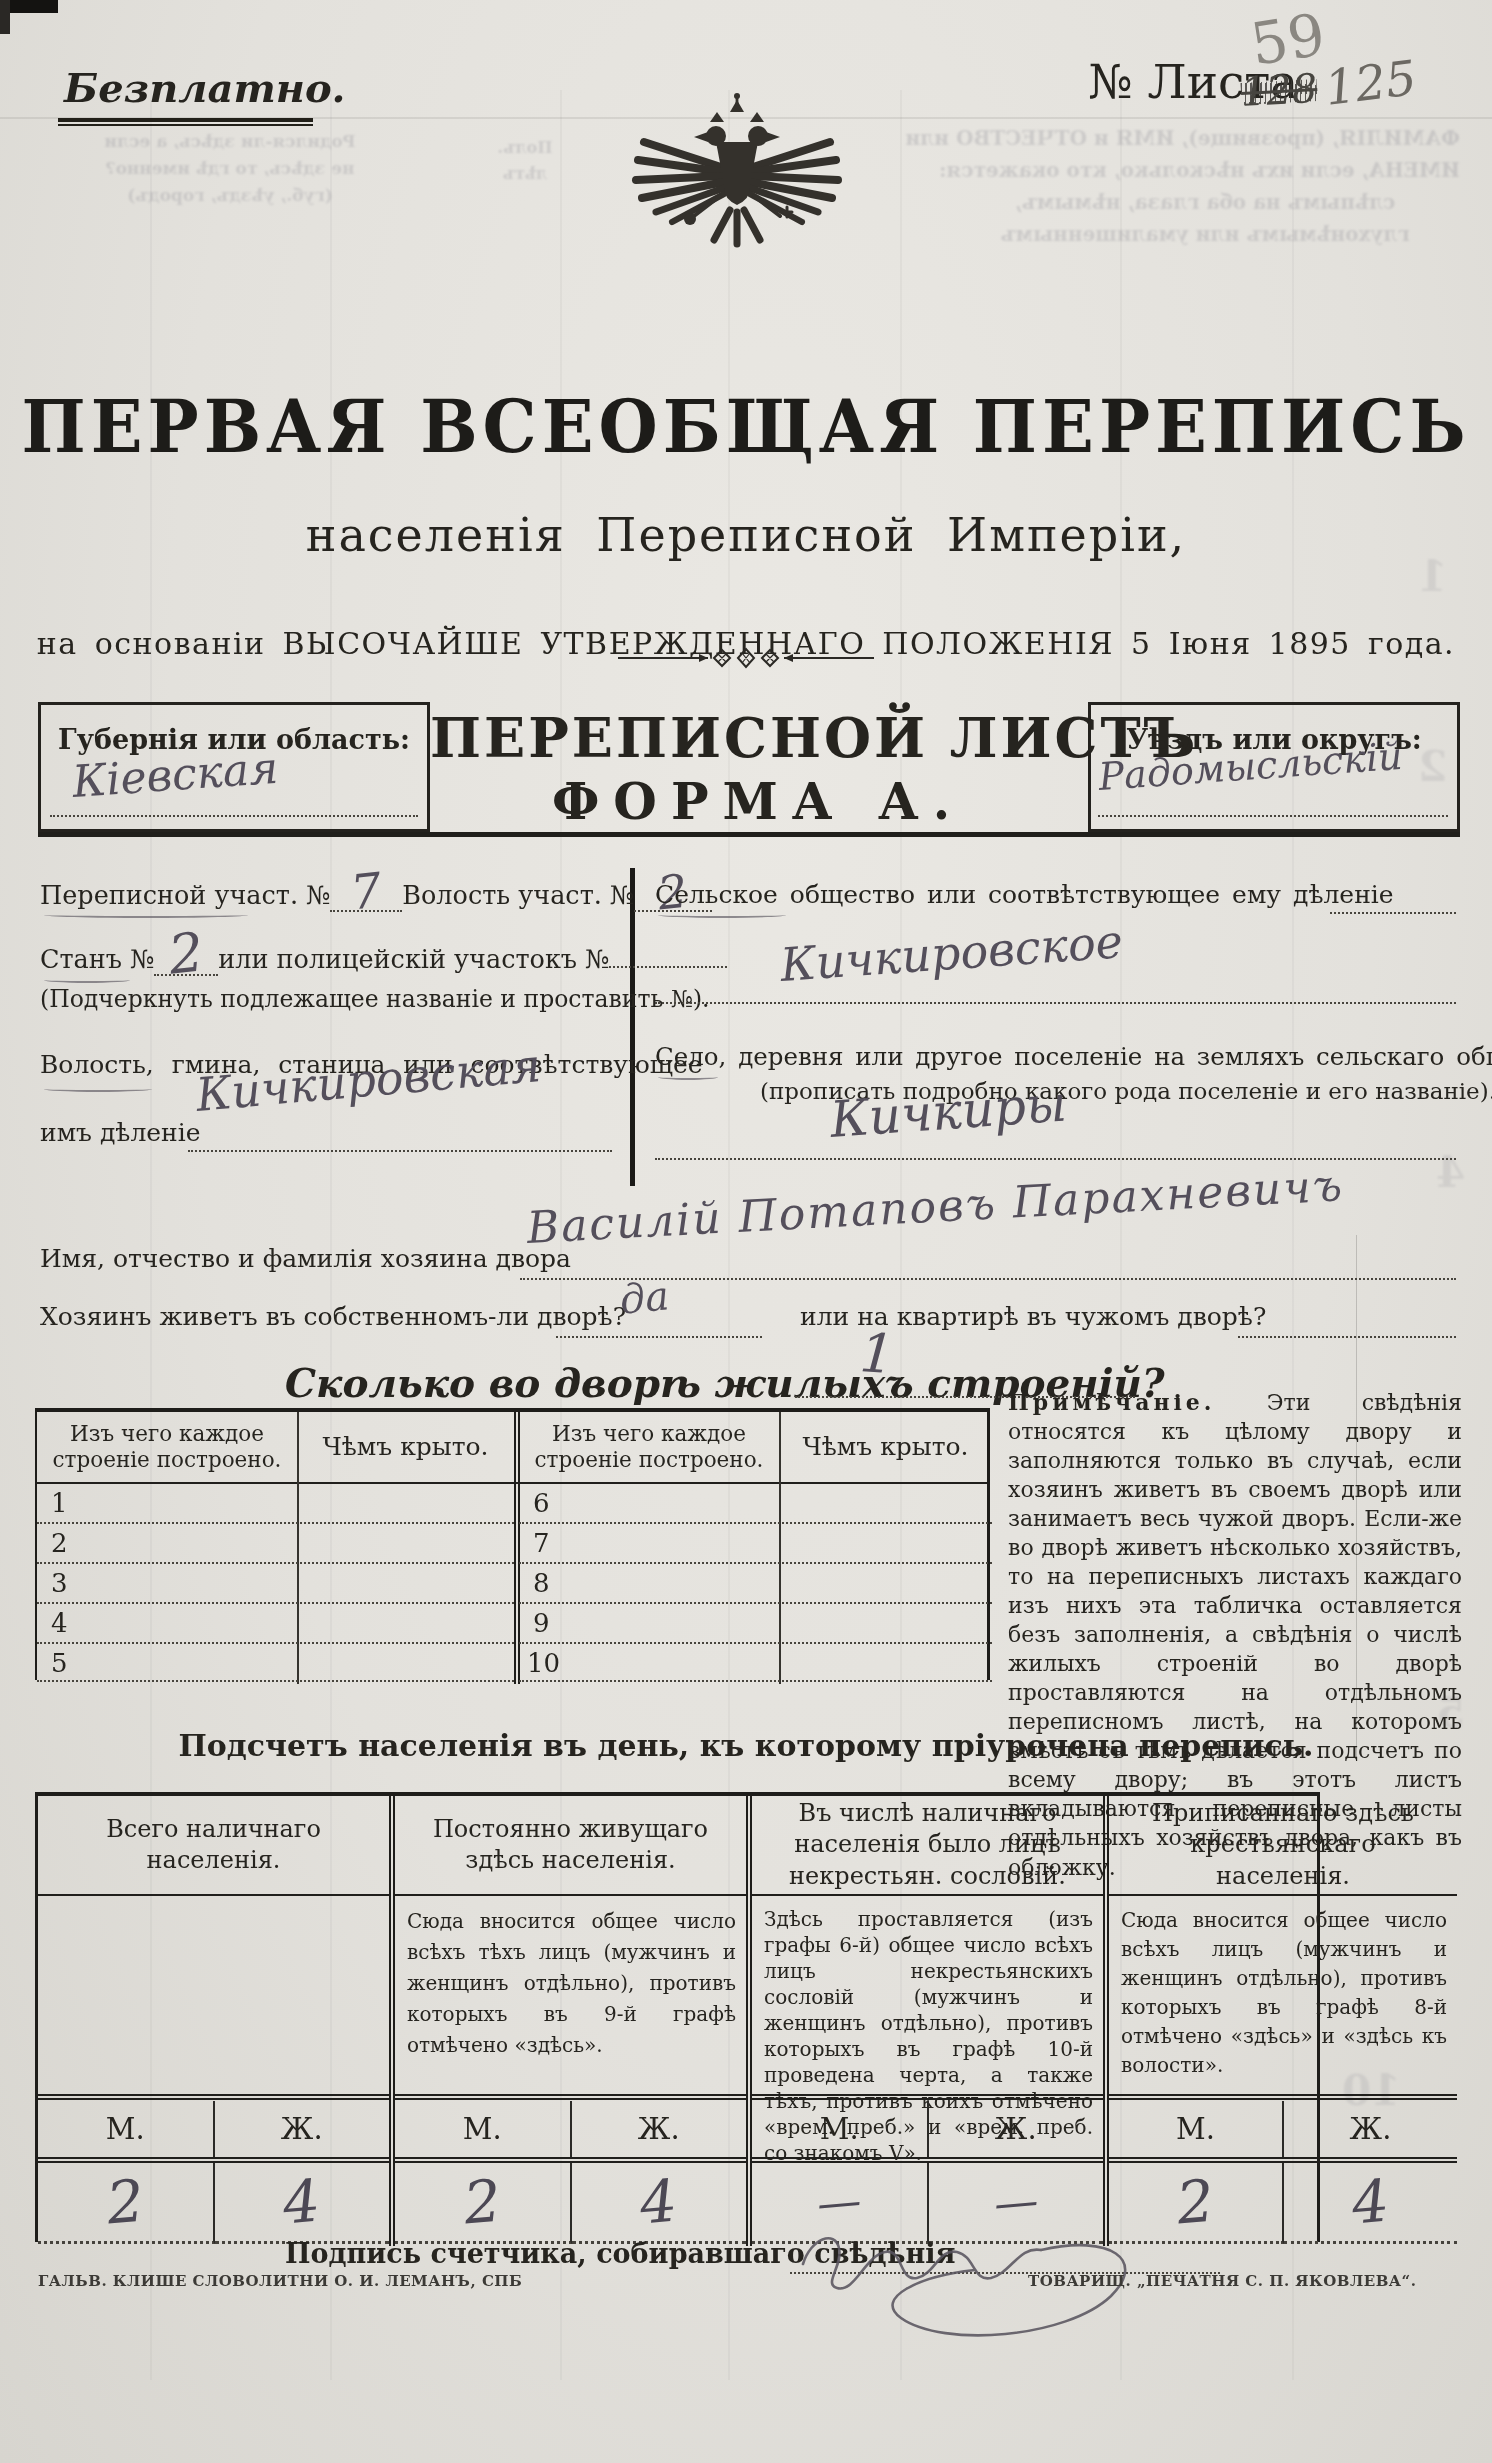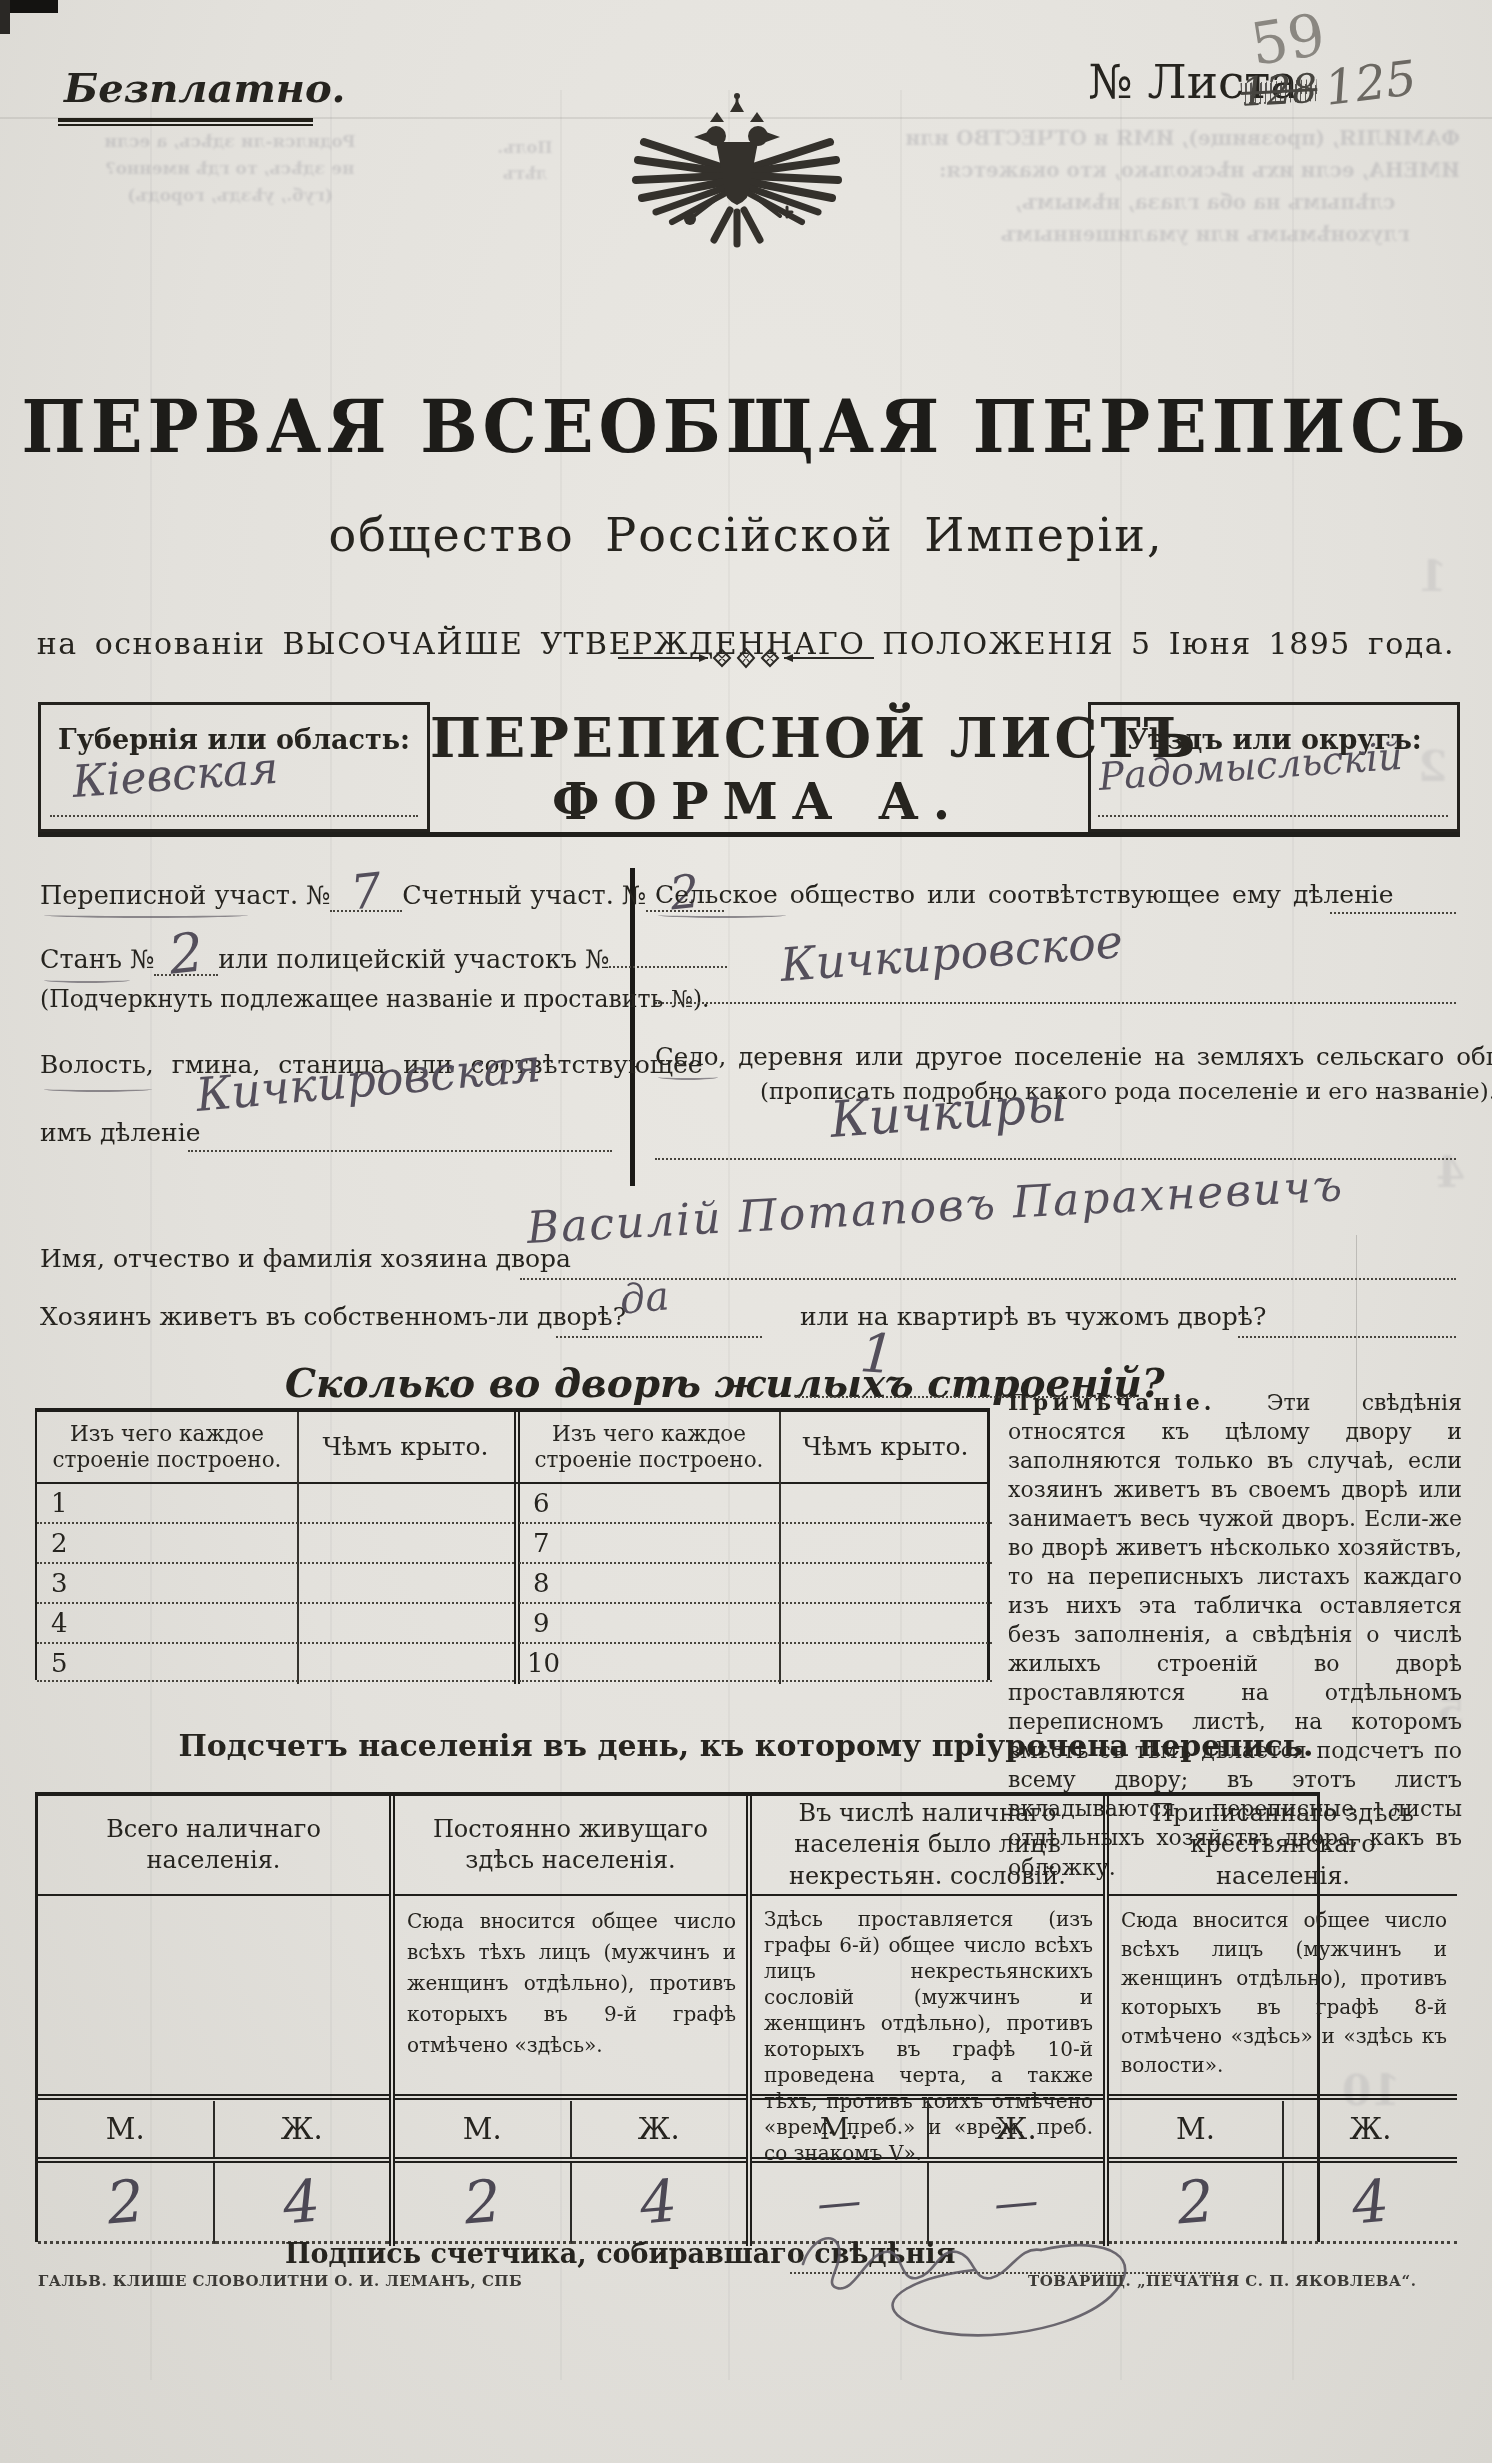--- a/index.html
+++ b/index.html
@@ -135,21 +135,21 @@
       <path d="M118 22 l7 -12 l7 12 z"></path>
       <circle cx="125" cy="6" r="3"></circle>
       <rect x="123.6" y="8" width="2.8" height="8"></rect>
       <path d="M104 52 h42 l-5 26 h-32 z"></path>
       <path d="M112 72 h26 v26 q0 11 -13 17 q-13 -6 -13 -17 z"></path>
       <circle cx="78" cy="129" r="6"></circle>
     </g>
   </svg>
 
   <div class="lbl b c" style="left:0;top:386px;width:1492px;font-size:68px;letter-spacing:5px;transform:scale(1,1.08);color:#1d1c19">ПЕРВАЯ ВСЕОБЩАЯ ПЕРЕПИСЬ</div>
-  <div class="lbl c" style="left:0;top:508px;width:1492px;font-size:46px;letter-spacing:2px;word-spacing:14px">общество Россійской Имперіи,</div>
+  <div class="lbl c" style="left:0;top:508px;width:1492px;font-size:46px;letter-spacing:2px;word-spacing:14px">населенія Переписной Имперіи,</div>
   <div class="lbl c" style="left:0;top:626px;width:1492px;font-size:30px;letter-spacing:1.5px;word-spacing:6px">на основаніи ВЫСОЧАЙШЕ УТВЕРЖДЕННАГО ПОЛОЖЕНІЯ 5 Іюня 1895 года.</div>
 
   <svg class="abs" style="left:616px;top:645px" width="260" height="26" viewBox="0 0 260 26">
     <g stroke="#2b2925" fill="none" stroke-width="2">
       <line x1="2" y1="13" x2="92" y2="13"></line>
       <line x1="168" y1="13" x2="258" y2="13"></line>
       <path d="M98 13 L106 5 L114 13 L106 21 Z"></path>
       <path d="M122 13 L130 4 L138 13 L130 22 Z"></path>
       <path d="M146 13 L154 5 L162 13 L154 21 Z"></path>
       <path d="M102 9 l8 8 M110 9 l-8 8 M126 8 l8 10 M134 8 l-8 10 M150 9 l8 8 M158 9 l-8 8" stroke-width="1.2"></path>
@@ -168,21 +168,21 @@
   <div class="hbox" style="left:1088px;top:702px;width:372px"></div>
   <div class="lbl b c" style="left:1088px;top:724px;width:372px;font-size:27px">Уѣздъ или округъ:</div>
   <div class="hw" style="left:1100px;top:758px;font-size:38px;transform:rotate(-4deg)">Радомысльскій</div>
   <div class="dot" style="left:1098px;top:815px;width:350px"></div>
 
   <div class="abs" style="left:38px;top:832px;width:1422px;height:5px;background:#201f1b"></div>
 
   <div class="abs" style="left:630px;top:868px;width:5px;height:318px;background:#1b1a17"></div>
 
   <div class="lbl" style="left:40px;top:880px;font-size:25.5px">
-    <span>Переписной участ. №</span><span class="fill" style="width:72px"><span class="hwin" style="font-size:48px">7</span></span><span>Счетный участ. №</span><span class="fill" style="width:78px"><span class="hwin" style="font-size:46px">2</span></span>
+    <span>Переписной участ. №</span><span class="fill" style="width:72px"><span class="hwin" style="font-size:48px">7</span></span><span>Волость участ. №</span><span class="fill" style="width:78px"><span class="hwin" style="font-size:46px">2</span></span>
   </div>
   <div class="pen" style="left:44px;top:912px;width:204px"></div>
 
   <div class="lbl" style="left:40px;top:944px;font-size:25.5px">
     <span>Станъ №</span><span class="fill" style="width:64px"><span class="hwin" style="font-size:54px">2</span></span><span>или полицейскій участокъ №</span><span class="fill" style="width:118px"></span>
   </div>
   <div class="pen" style="left:44px;top:977px;width:86px"></div>
 
   <div class="lbl" style="left:40px;top:1050px;font-size:25px;word-spacing:10px">Волость, гмина, станица или соотвѣтствующее</div>
 

